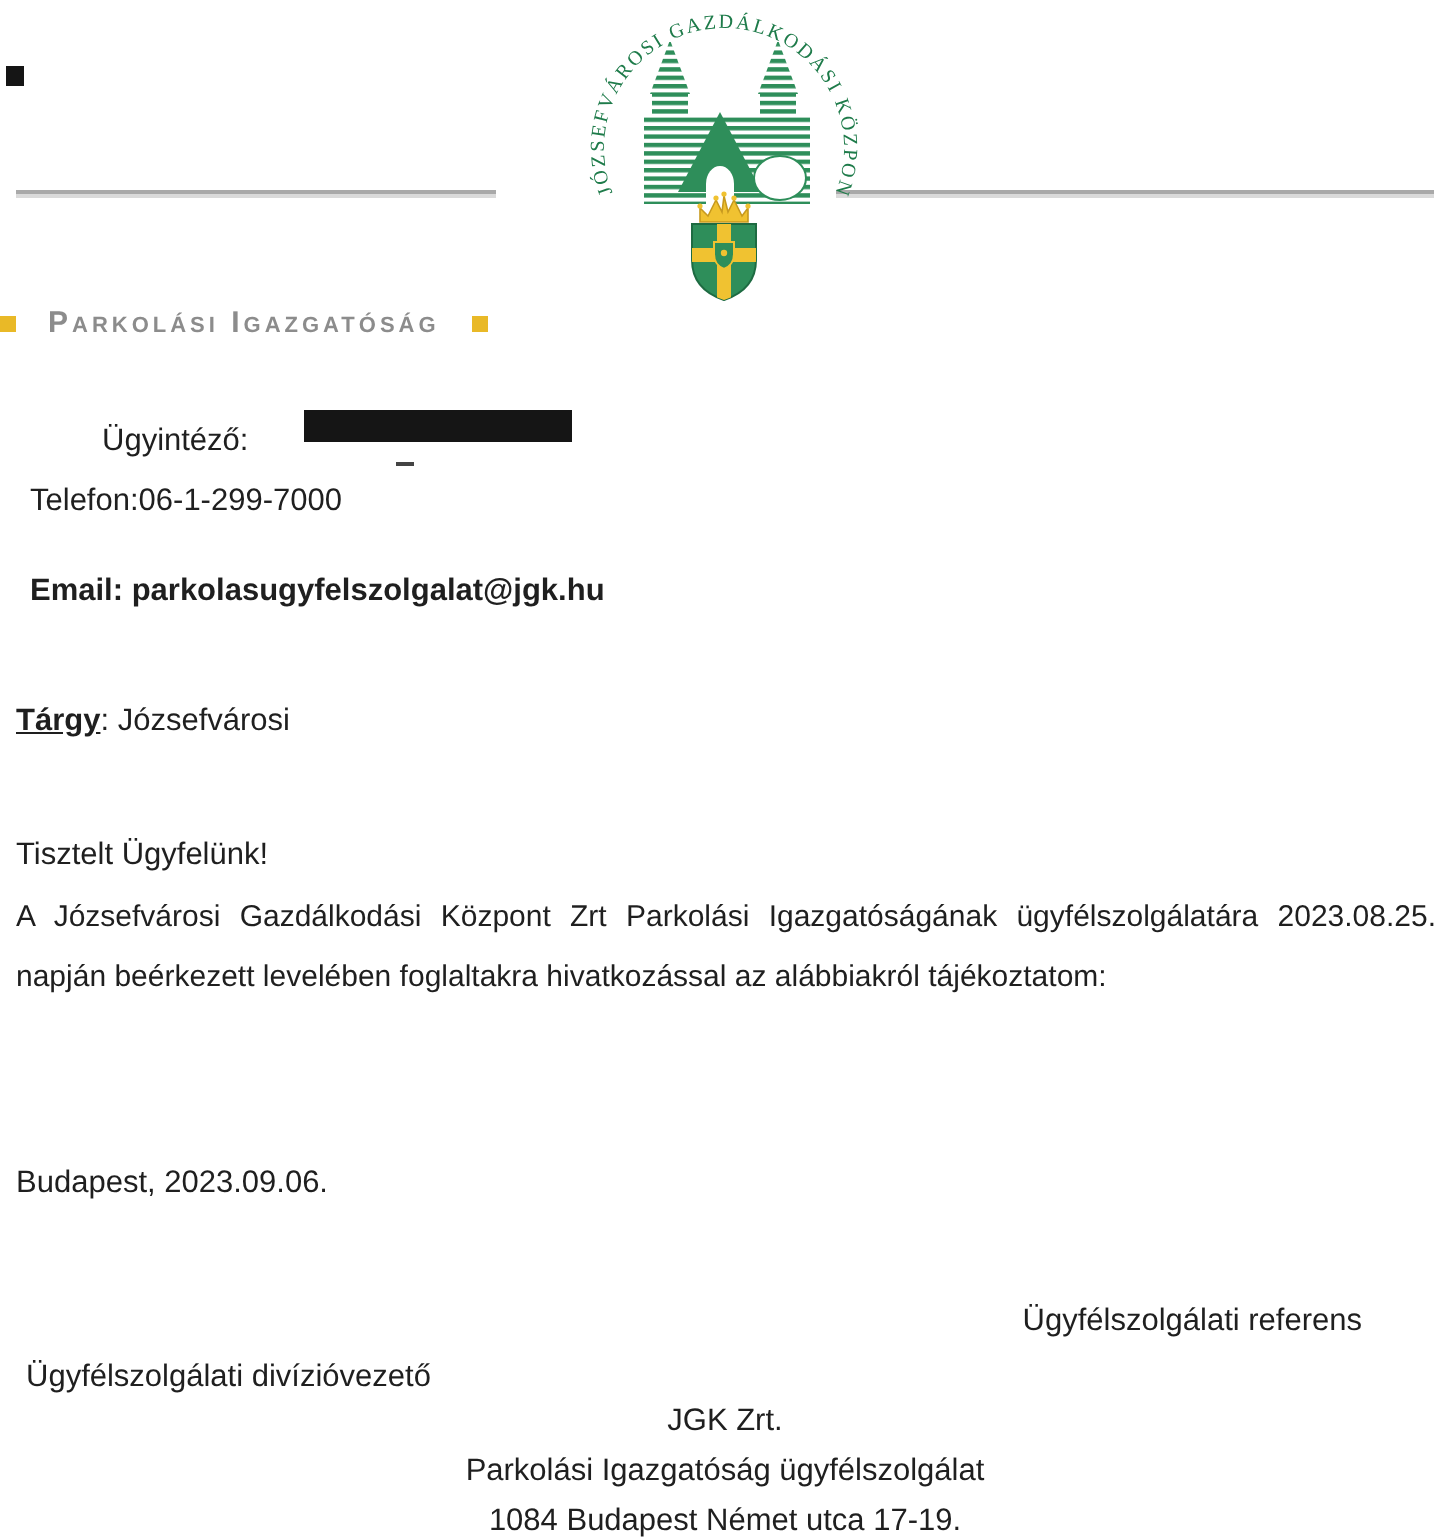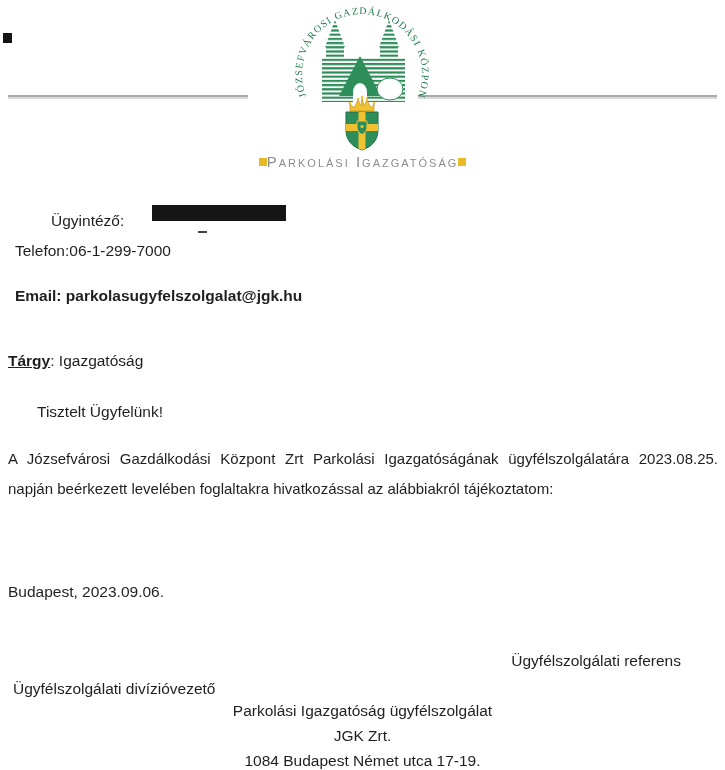--- a/index.html
+++ b/index.html
@@ -11,21 +11,21 @@
 
   
   .rule { left:8px; right:8px; top:95px; height:2px; background:#a9a9a9;
           box-shadow:0 2px 0 #dadada; z-index:1; }
 
   
   .logo-wrap { left:247px; top:0; width:232px; height:152px; z-index:2; }
 
   
   .brandline { top:153px; left:0; width:725px; display:flex; align-items:center;
-               justify-content:center; gap:0; z-index:2; }
+               gap:16px; z-index:2;font-weight:bold; }
   .gold-sq { width:8px; height:8px; background:#e9b927; }
   .brand-text { font-variant:small-caps; letter-spacing:2px; color:#8c8c8c;
                 font-size:15px; font-family:"Liberation Sans", sans-serif; }
 
   .txt { font-size:15.5px; line-height:20px; white-space:nowrap; }
   .para { left:8px; width:710px; font-size:15px; line-height:30px;
           text-align:justify; }
 
   
   .mark { background:#151515; }
@@ -108,32 +108,32 @@
   <div class="abs txt" style="left:15px;top:211px;margin-left:36px;">Ügyintéző:</div>
 
   <div class="abs mark" style="left:152px;top:205px;width:134px;height:16px;"></div>
   <div class="abs" style="left:198px;top:231px;width:9px;height:2px;background:#444;"></div>
 
   <div class="abs txt" style="left:15px;top:241px;text-align:right;">Telefon:06-1-299-7000</div>
 
   <div class="abs txt" style="left:15px;top:286px;font-weight:bold;">Email: parkolasugyfelszolgalat@jgk.hu</div>
 
   <div class="abs txt subject" style="left:8px;top:351px;">
-    <b><u>Tárgy</u></b><span>: Igazgatóság</span>
+    <b><u>Tárgy</u></b><span>: Józsefvárosi</span>
   </div>
 
-  <div class="abs txt" style="left:8px;top:402px;margin-left:29px;">Tisztelt Ügyfelünk!</div>
+  <div class="abs txt" style="left:8px;top:418px;">Tisztelt Ügyfelünk!</div>
 
   <div class="abs para" style="top:444px;">A Józsefvárosi Gazdálkodási Központ Zrt Parkolási Igazgatóságának ügyfélszolgálatára 2023.08.25. napján beérkezett levelében foglaltakra hivatkozással az alábbiakról tájékoztatom:</div>
 
 
   <div class="abs txt" style="left:8px;top:582px;">Budapest, 2023.09.06.</div>
 
   <div class="abs txt sig-left">Ügyfélszolgálati divízióvezető</div>
   <div class="abs txt sig-right">Ügyfélszolgálati referens</div>
 
   <div class="abs footer">
+    <div>JGK Zrt.</div>
     <div>Parkolási Igazgatóság ügyfélszolgálat</div>
-    <div>JGK Zrt.</div>
     <div>1084 Budapest Német utca 17-19.</div>
   </div>
 
 </div>
 
 </body></html>

